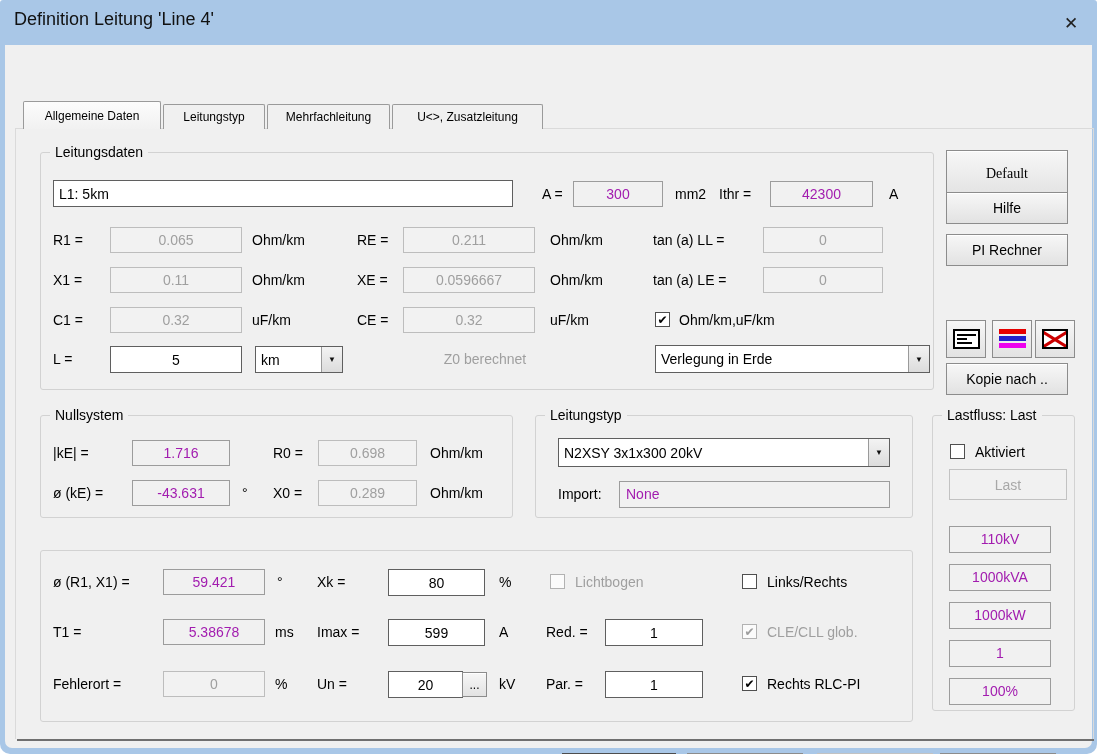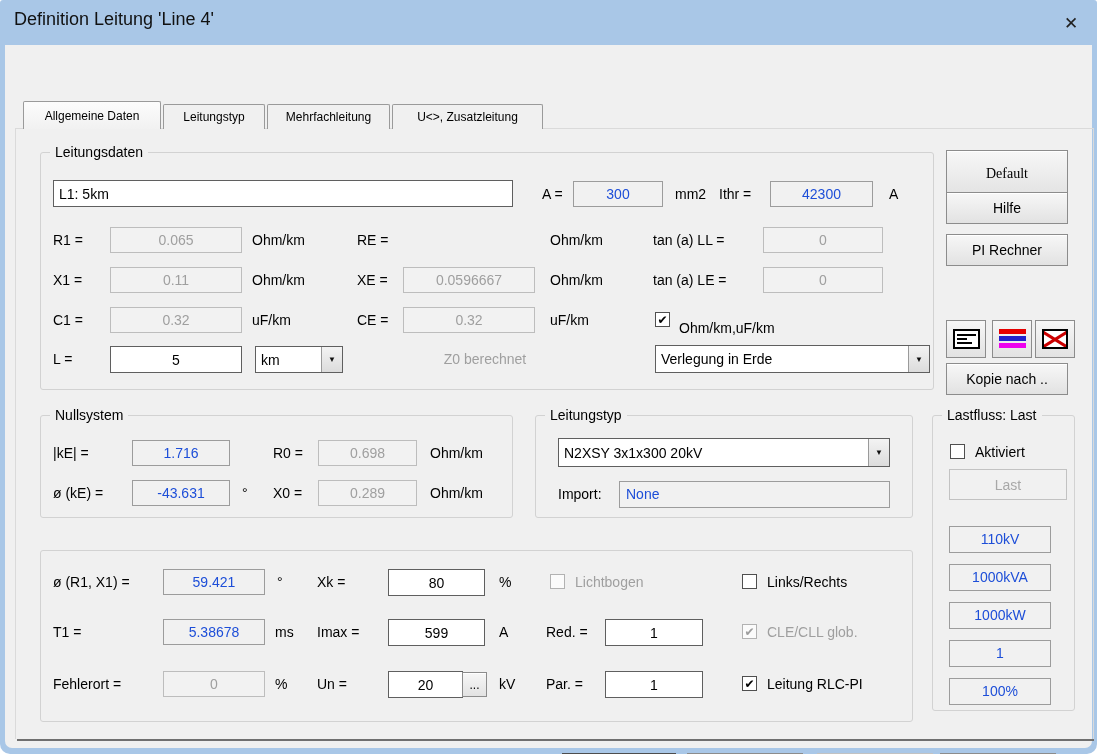--- a/index.html
+++ b/index.html
@@ -12,21 +12,21 @@
   .tabpage{position:absolute;left:10px;top:83px;width:1079px;height:611px;border:1px solid #dadada;border-bottom:none;}
   .tab{position:absolute;top:59px;height:25px;background:#f0f0f0;border:1px solid #9a9a9a;border-bottom:none;border-radius:2px 2px 0 0;display:flex;align-items:center;justify-content:center;font-size:12px;color:#000;cursor:pointer;}
   .tab.active{top:56px;height:28px;background:linear-gradient(#fcfcfc,#f1f1f1);z-index:2;}
   
   .gbox{position:absolute;border:1px solid #d2d2d2;border-radius:3px;}
   .legend{position:absolute;top:-9px;left:9px;background:#f0f0f0;padding:0 5px;font-size:14px;color:#000;line-height:17px;}
   
   .lbl{position:absolute;font-size:14px;color:#000;height:26px;line-height:26px;white-space:nowrap;}
   .lbl.gray{color:#9f9f9f;}
   .fld{position:absolute;height:26px;font-size:14px;line-height:24px;text-align:center;overflow:hidden;}
-  .fld.ro{background:#f1f1f1;border:1px solid #9c9c9c;color:#1d4ed8;}
+  .fld.ro{background:#f1f1f1;border:1px solid #9c9c9c;color:#a21caf;}
   .fld.dis{background:#f2f2f2;border:1px solid #bdbdbd;color:#9f9f9f;}
   .fld.leftal{text-align:left;padding-left:6px;}
   input.edit{position:absolute;height:27px;background:#fff;border:1px solid #5f5f5f;color:#000;font-family:"Liberation Sans",sans-serif;font-size:14px;text-align:center;padding:0;margin:0;}
   input.edit.leftal{text-align:left;padding-left:5px;}
   
   .combo{position:absolute;background:#fff;border:1px solid #5f5f5f;display:flex;align-items:center;cursor:pointer;}
   .combo .txt{flex:1;font-size:14px;color:#000;padding-left:5px;white-space:nowrap;overflow:hidden;}
   .combo .arrow-btn{width:21px;align-self:stretch;background:linear-gradient(#f3f3f3,#dcdcdc);border-left:1px solid #9a9a9a;display:flex;align-items:center;justify-content:center;font-size:8px;color:#111;}
   
   .cb{position:absolute;width:15px;height:15px;background:#fff;border:1px solid #4f4f4f;font-size:12px;line-height:14px;text-align:center;color:#000;cursor:pointer;}
@@ -71,41 +71,42 @@
     <div class="fld ro" style="left:568px;top:136px;width:90px;">300</div>
     <div class="lbl" style="left:670px;top:136px;">mm2</div>
     <div class="lbl" style="left:714px;top:136px;">Ithr =</div>
     <div class="fld ro" style="left:765px;top:136px;width:103px;">42300</div>
     <div class="lbl" style="left:884px;top:136px;">A</div>
 
     <div class="lbl" style="left:48px;top:182px;">R1 =</div>
     <div class="fld dis" style="left:105px;top:182px;width:132px;">0.065</div>
     <div class="lbl" style="left:247px;top:182px;">Ohm/km</div>
     <div class="lbl" style="left:352px;top:182px;">RE =</div>
+    <div class="fld dis" style="left:398px;top:182px;width:132px;">0.211</div>
     <div class="lbl" style="left:545px;top:182px;">Ohm/km</div>
     <div class="lbl" style="left:648px;top:182px;">tan (a) LL =</div>
     <div class="fld dis" style="left:758px;top:182px;width:120px;">0</div>
 
     <div class="lbl" style="left:48px;top:222px;">X1 =</div>
     <div class="fld dis" style="left:105px;top:222px;width:132px;">0.11</div>
     <div class="lbl" style="left:247px;top:222px;">Ohm/km</div>
     <div class="lbl" style="left:352px;top:222px;">XE =</div>
     <div class="fld dis" style="left:398px;top:222px;width:132px;">0.0596667</div>
     <div class="lbl" style="left:545px;top:222px;">Ohm/km</div>
     <div class="lbl" style="left:648px;top:222px;">tan (a) LE =</div>
     <div class="fld dis" style="left:758px;top:222px;width:120px;">0</div>
 
     <div class="lbl" style="left:48px;top:262px;">C1 =</div>
     <div class="fld dis" style="left:105px;top:262px;width:132px;">0.32</div>
     <div class="lbl" style="left:247px;top:262px;">uF/km</div>
     <div class="lbl" style="left:352px;top:262px;">CE =</div>
     <div class="fld dis" style="left:398px;top:262px;width:132px;">0.32</div>
     <div class="lbl" style="left:545px;top:262px;">uF/km</div>
     <span class="cb" style="left:650px;top:267px;"><span>✔</span></span>
-    <div class="lbl" style="left:674px;top:270px;text-align:center;">Ohm/km,uF/km</div>
+    <div class="lbl" style="left:674px;top:262px;text-align:center;">Ohm/km,uF/km</div>
 
     <div class="lbl" style="left:48px;top:301px;">L =</div>
     <input class="edit" style="left: 105px; top: 301px; width: 132px;" value="5">
     <div class="combo" style="left:250px;top:301px;width:88px;height:27px;">
       <span class="txt">km</span>
       <span class="arrow-btn">▼</span>
     </div>
     <div class="lbl gray" style="left:400px;top:301px;width:160px;text-align:center;">Z0 berechnet</div>
     <div class="combo" style="left:650px;top:300px;width:275px;height:28px;">
       <span class="txt">Verlegung in Erde</span>
@@ -164,21 +165,21 @@
     <div class="lbl" style="left:48px;top:626px;">Fehlerort =</div>
     <div class="fld dis" style="left:158px;top:626px;width:102px;">0</div>
     <div class="lbl" style="left:270px;top:626px;">%</div>
     <div class="lbl" style="left:312px;top:626px;">Un =</div>
     <input class="edit" style="left: 383px; top: 626px; width: 75px;" value="20">
     <div class="btn" style="left:457px;top:627px;width:25px;height:25px;font-size:12px;">...</div>
     <div class="lbl" style="left:494px;top:626px;">kV</div>
     <div class="lbl" style="left:541px;top:626px;">Par. =</div>
     <input class="edit" style="left: 600px; top: 626px; width: 98px;" value="1">
     <span class="cb" style="left:737px;top:631px;"><span>✔</span></span>
-    <div class="lbl" style="left:762px;top:626px;">Leitung RLC-PI</div>
+    <div class="lbl" style="left:762px;top:626px;">Rechts RLC-PI</div>
 
     <div class="btn" style="left:941px;top:105px;width:122px;height:48px;font-family:Liberation Serif, serif;">Default</div>
     <div class="btn" style="left:941px;top:147px;width:122px;height:32px;">Hilfe</div>
     <div class="btn" style="left:941px;top:189px;width:122px;height:32px;">PI Rechner</div>
 
     <div class="icon-btn" style="left:941px;top:275px;">
       <span class="ic-doc">
         <i style="top:3px;width:19px;"></i>
           <i style="top:7px;width:10px;"></i>
           <i style="top:11px;width:15px;"></i>

